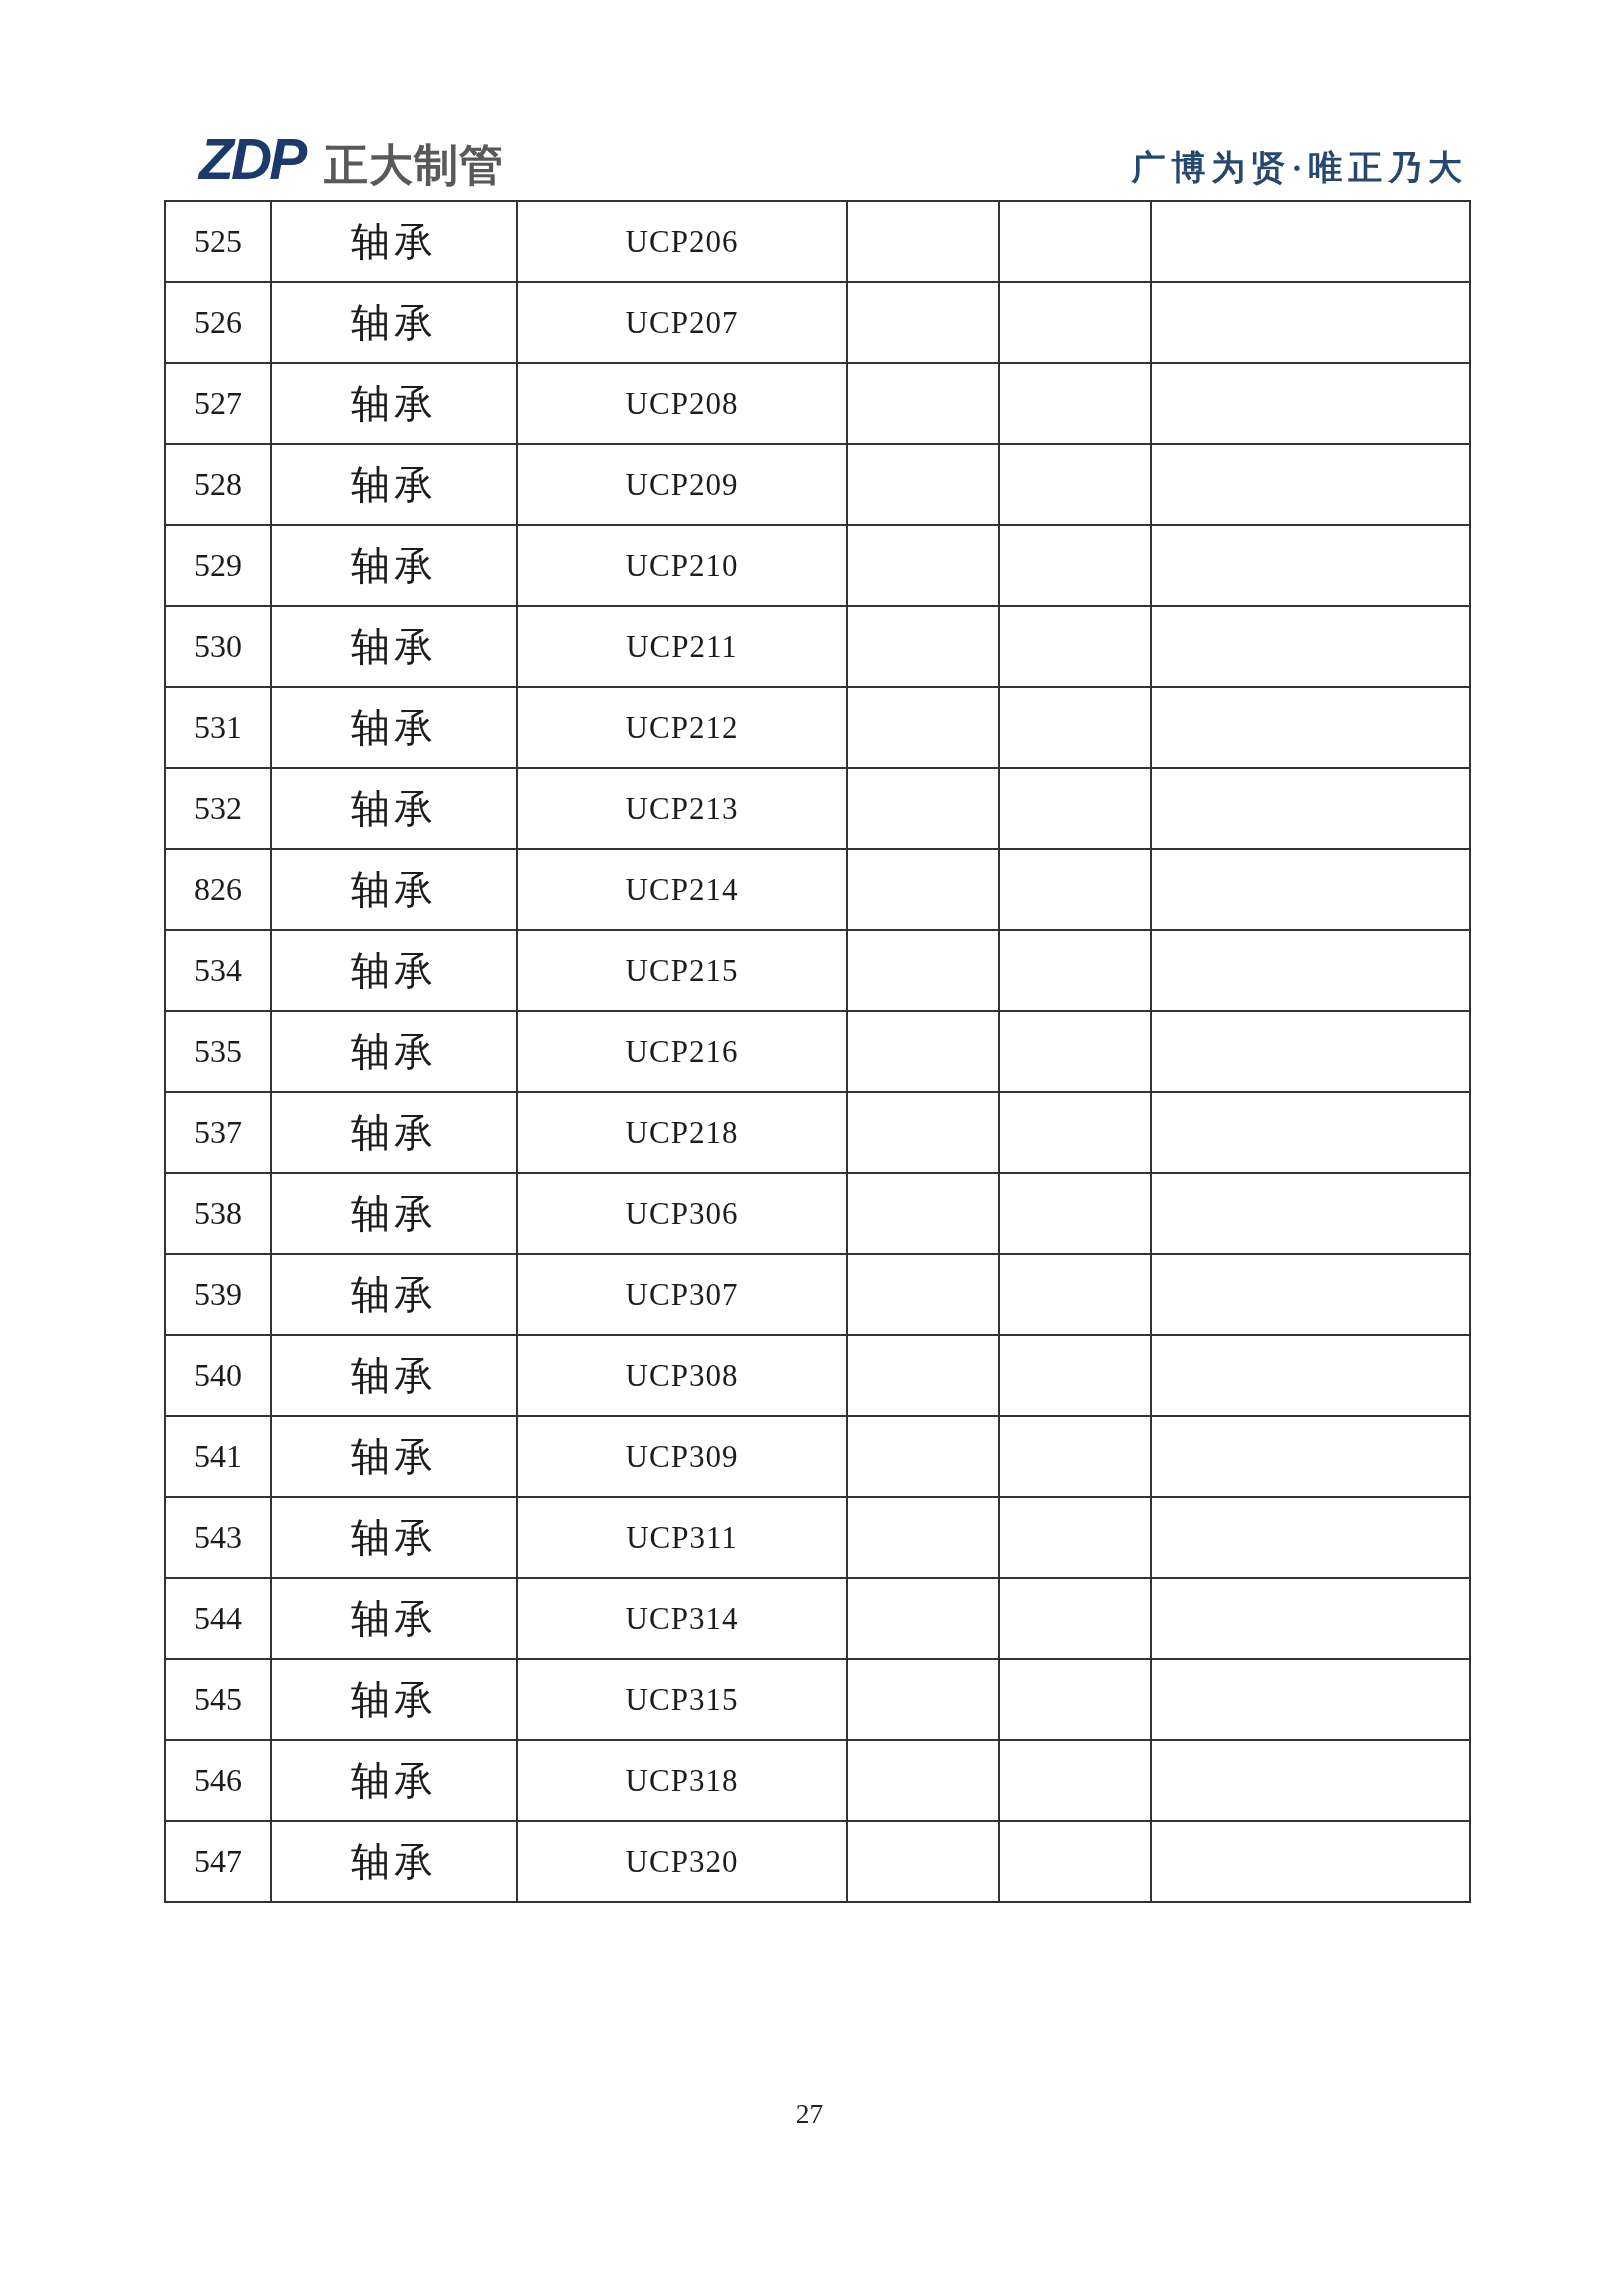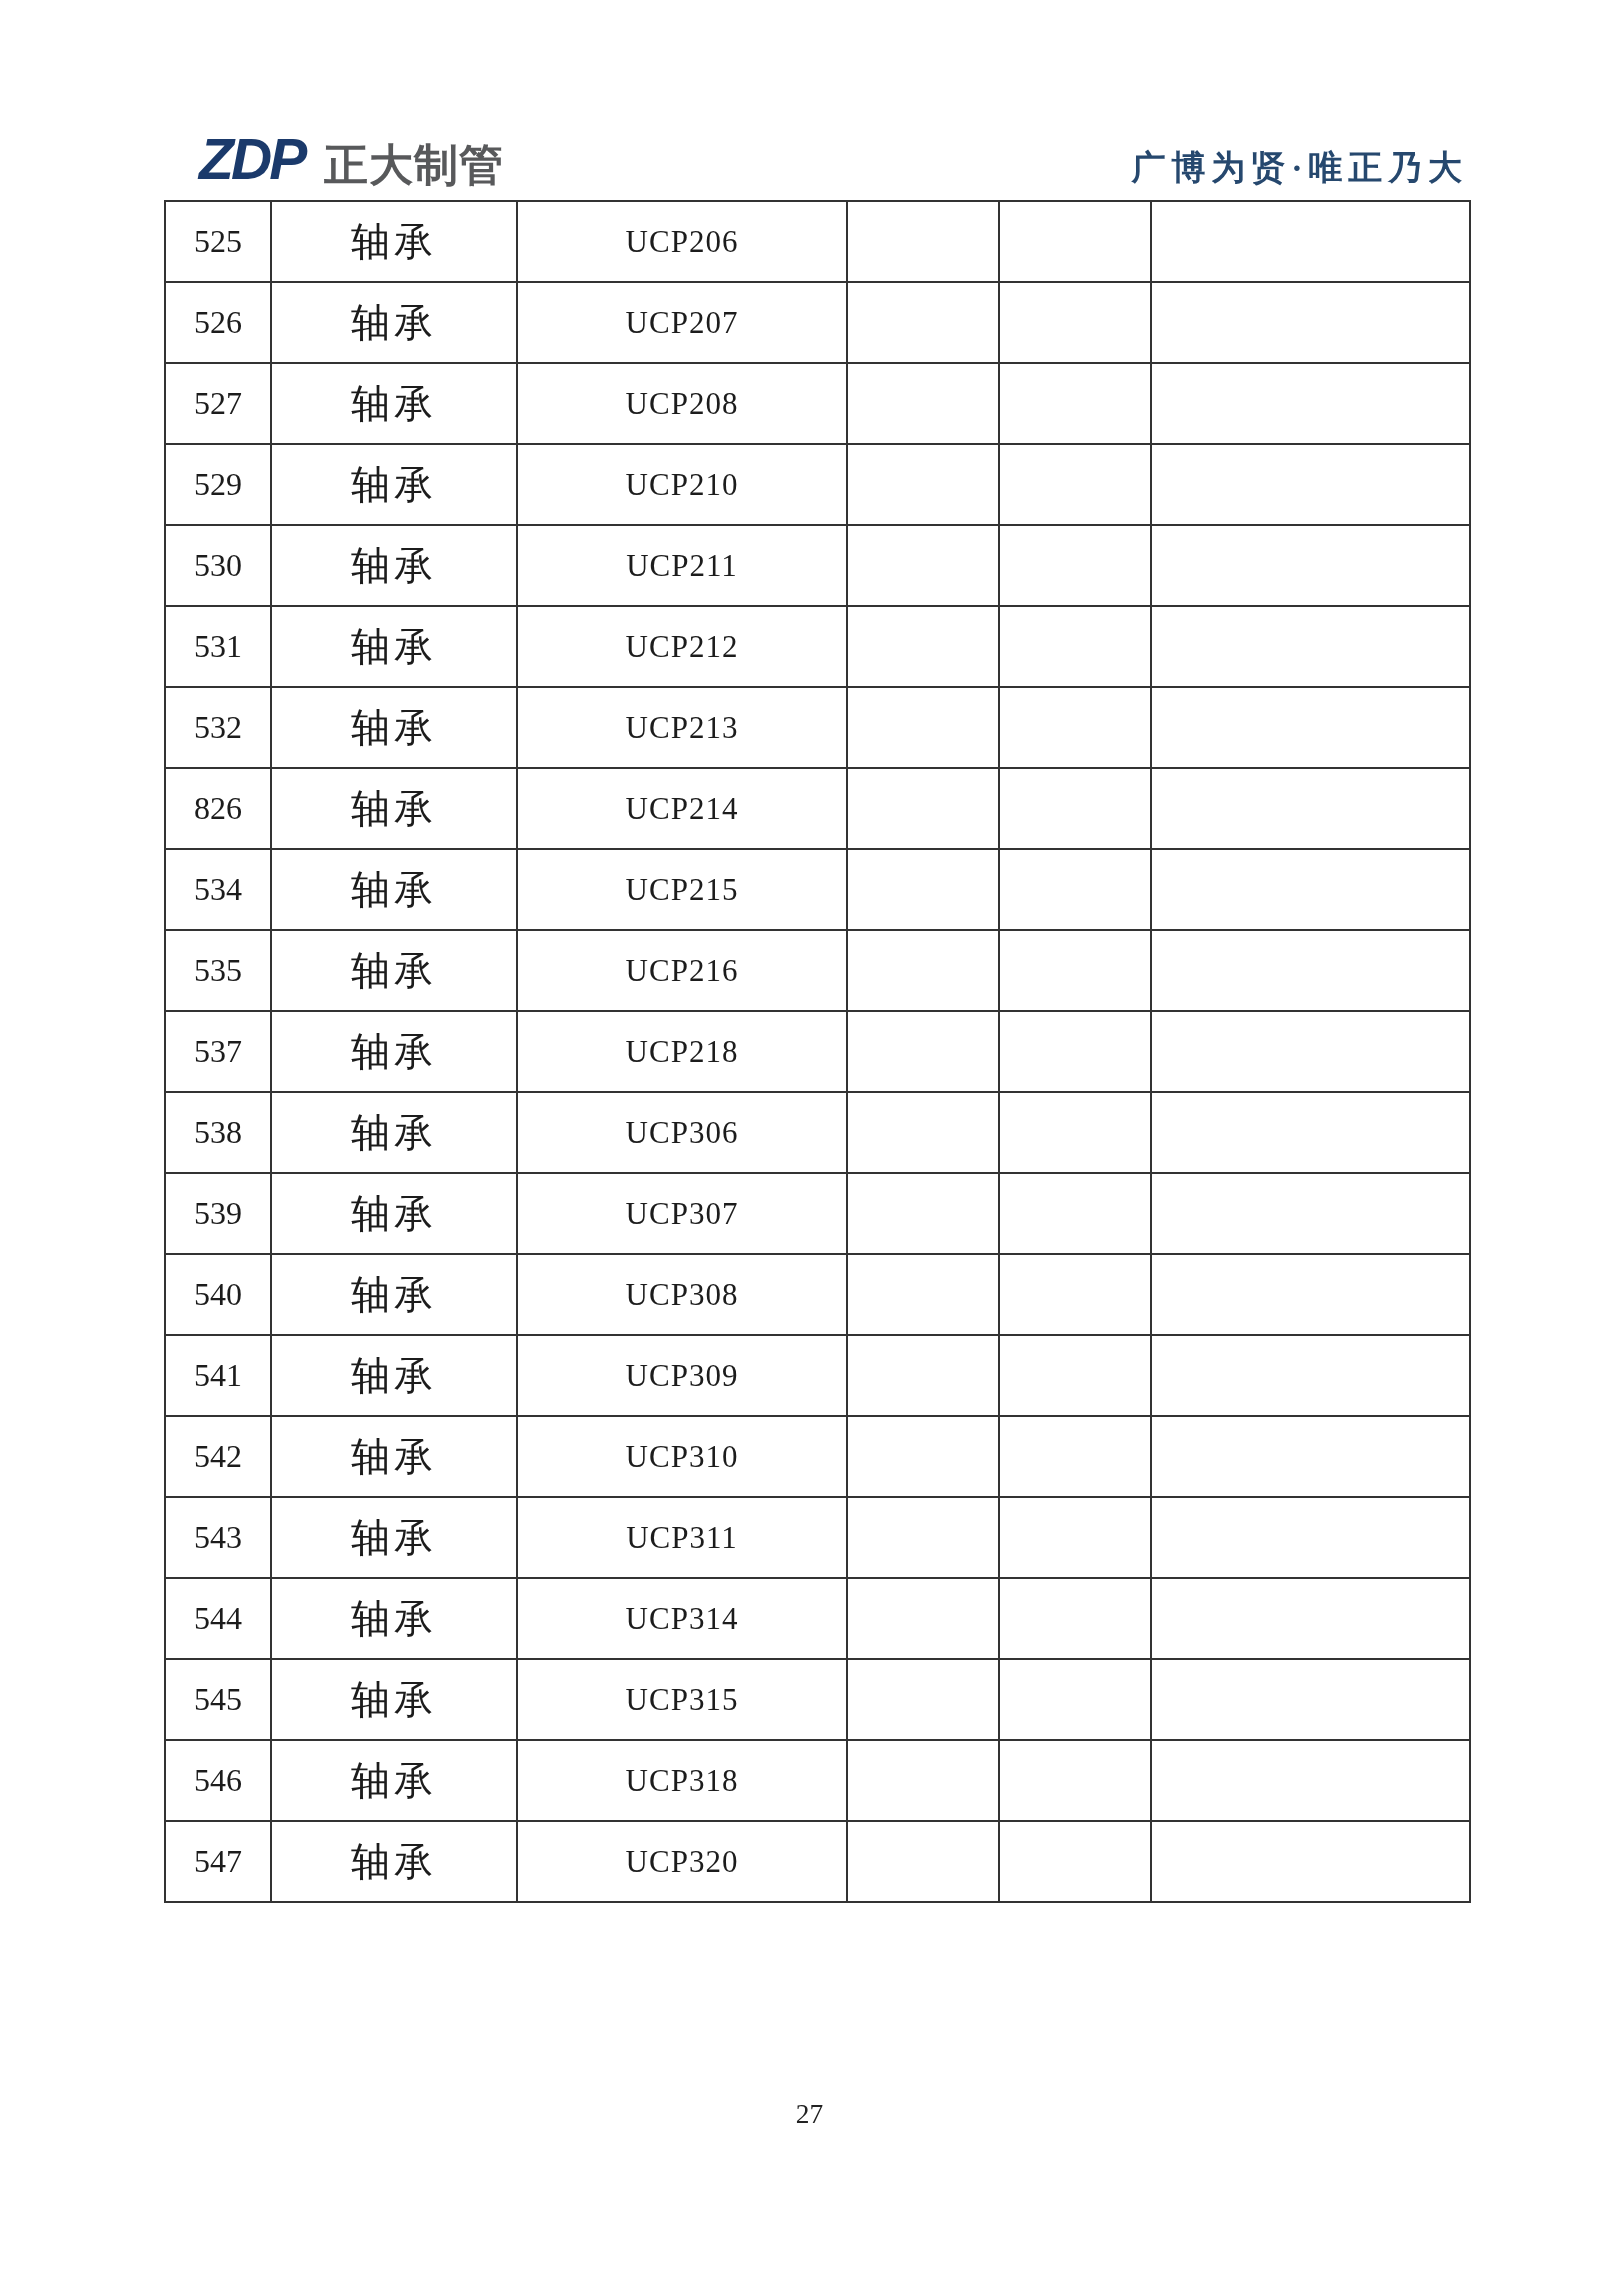--- a/index.html
+++ b/index.html
@@ -152,20 +152,28 @@
         </tr>
         <tr>
           <td class="cell-no">527</td>
           <td class="cell-name">轴承</td>
           <td class="cell-model">UCP208</td>
           <td class="cell-empty"></td>
           <td class="cell-empty"></td>
           <td class="cell-empty"></td>
         </tr>
         <tr>
+          <td class="cell-no">528</td>
+          <td class="cell-name">轴承</td>
+          <td class="cell-model">UCP209</td>
+          <td class="cell-empty"></td>
+          <td class="cell-empty"></td>
+          <td class="cell-empty"></td>
+        </tr>
+        <tr>
           <td class="cell-no">529</td>
           <td class="cell-name">轴承</td>
           <td class="cell-model">UCP210</td>
           <td class="cell-empty"></td>
           <td class="cell-empty"></td>
           <td class="cell-empty"></td>
         </tr>
         <tr>
           <td class="cell-no">530</td>
           <td class="cell-name">轴承</td>
@@ -243,28 +251,20 @@
           <td class="cell-name">轴承</td>
           <td class="cell-model">UCP308</td>
           <td class="cell-empty"></td>
           <td class="cell-empty"></td>
           <td class="cell-empty"></td>
         </tr>
         <tr>
           <td class="cell-no">541</td>
           <td class="cell-name">轴承</td>
           <td class="cell-model">UCP309</td>
-          <td class="cell-empty"></td>
-          <td class="cell-empty"></td>
-          <td class="cell-empty"></td>
-        </tr>
-        <tr>
-          <td class="cell-no">542</td>
-          <td class="cell-name">轴承</td>
-          <td class="cell-model">UCP310</td>
           <td class="cell-empty"></td>
           <td class="cell-empty"></td>
           <td class="cell-empty"></td>
         </tr>
         <tr>
           <td class="cell-no">543</td>
           <td class="cell-name">轴承</td>
           <td class="cell-model">UCP311</td>
           <td class="cell-empty"></td>
           <td class="cell-empty"></td>

